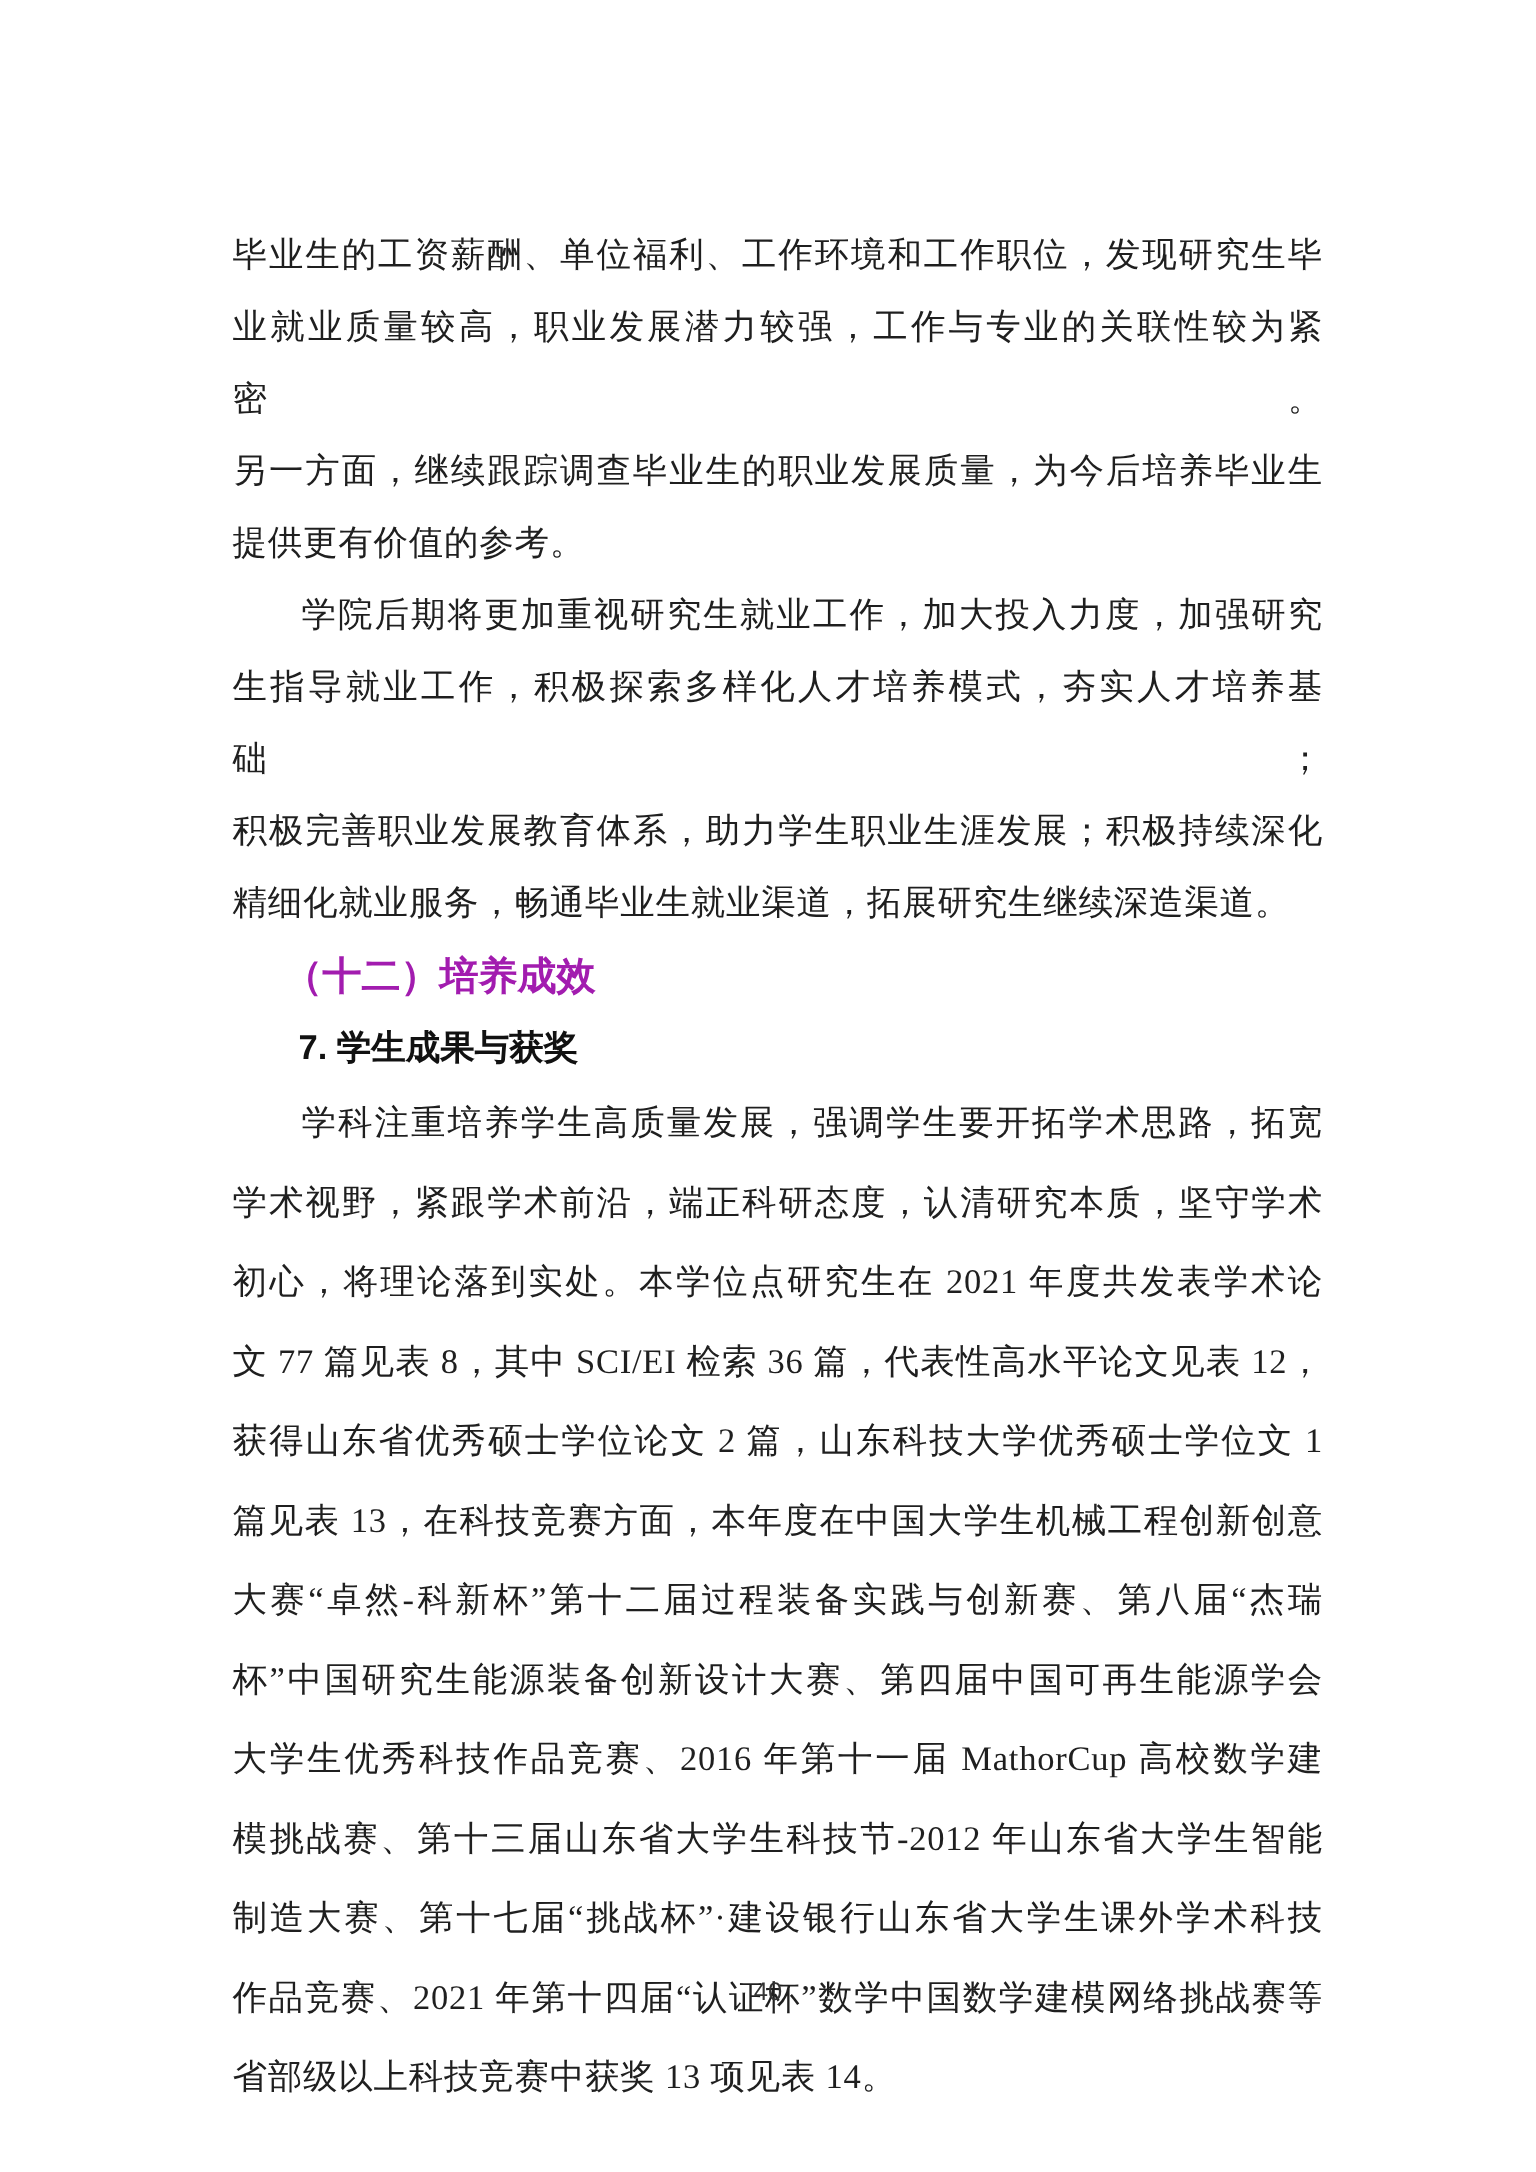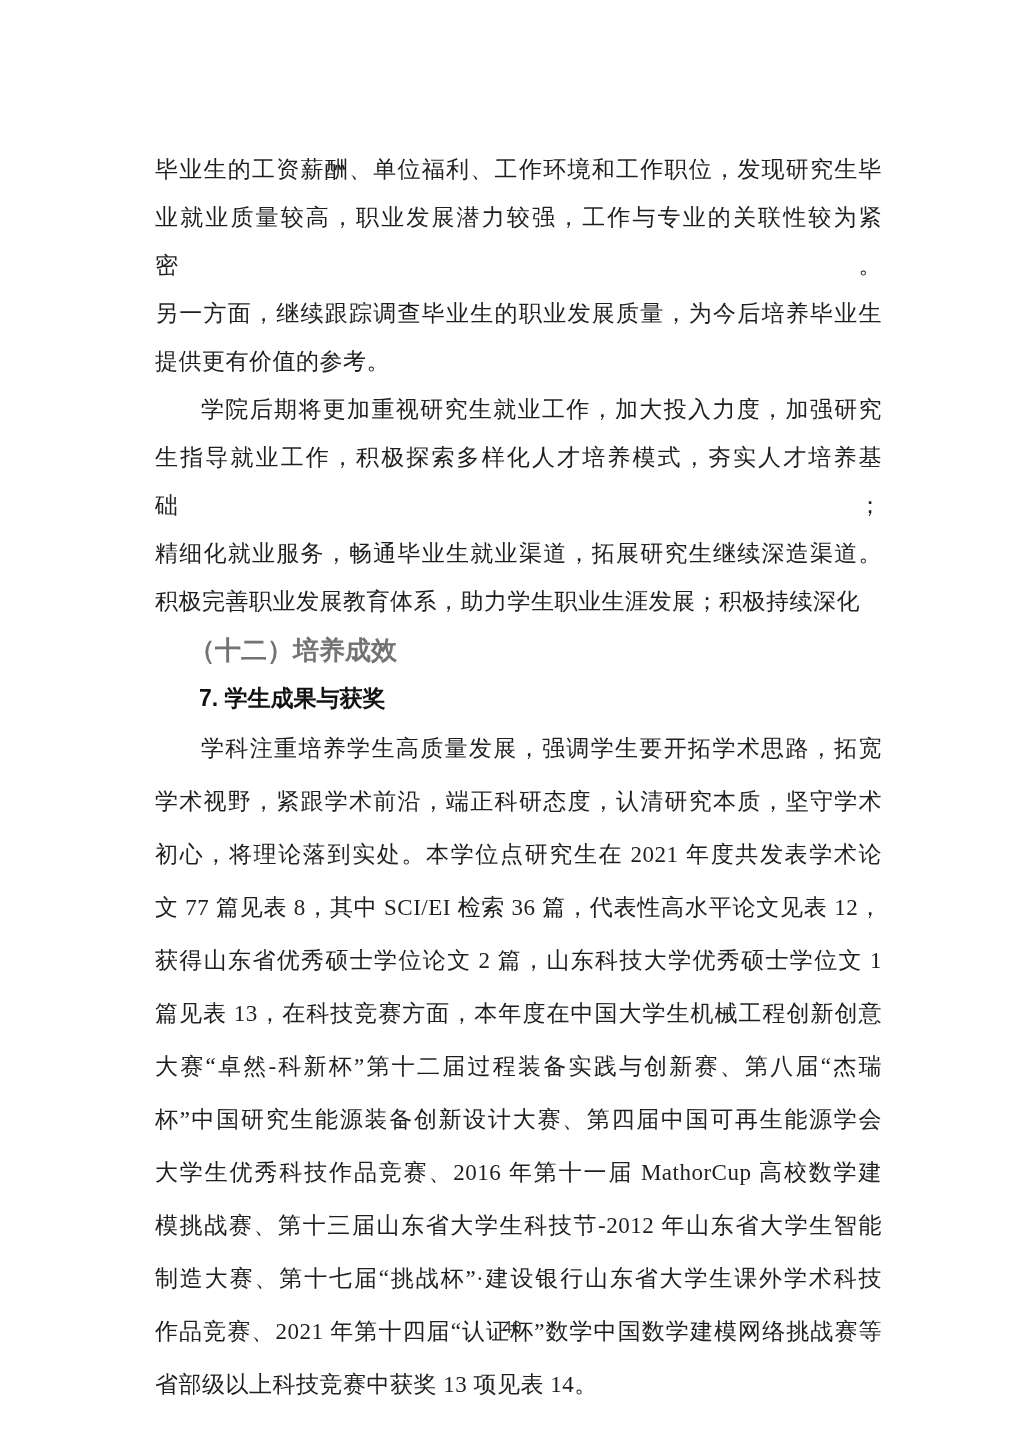--- a/index.html
+++ b/index.html
@@ -46,21 +46,21 @@
   .para3 .line {
     line-height: 53px;
   }
   .section-heading {
     margin: 0;
     font-family: "Liberation Sans", "DejaVu Sans", sans-serif;
     font-weight: 700;
     font-size: 26px;
     line-height: 48px;
     text-indent: 34px;
-    color: #737373;
+    color: #a21caf;
   }
   .sub-heading {
     margin: 0;
     font-family: "Liberation Sans", "DejaVu Sans", sans-serif;
     font-weight: 700;
     font-size: 23px;
     line-height: 48px;
     text-indent: 44px;
     color: #111111;
   }
@@ -84,22 +84,22 @@
     <div class="para body">
         <div class="line">毕业生的工资薪酬、单位福利、工作环境和工作职位，发现研究生毕</div>
         <div class="line">业就业质量较高，职业发展潜力较强，工作与专业的关联性较为紧密。</div>
         <div class="line">另一方面，继续跟踪调查毕业生的职业发展质量，为今后培养毕业生</div>
         <div class="line">提供更有价值的参考。</div>
       </div>
 
     <div class="para body indent-first">
         <div class="line">学院后期将更加重视研究生就业工作，加大投入力度，加强研究</div>
         <div class="line">生指导就业工作，积极探索多样化人才培养模式，夯实人才培养基础；</div>
+        <div class="line">积极完善职业发展教育体系，助力学生职业生涯发展；积极持续深化</div>
         <div class="line">精细化就业服务，畅通毕业生就业渠道，拓展研究生继续深造渠道。</div>
-        <div class="line">积极完善职业发展教育体系，助力学生职业生涯发展；积极持续深化</div>
       </div>
 
     <h2 class="section-heading">（十二）培养成效</h2>
 
     <h3 class="sub-heading">7. 学生成果与获奖</h3>
 
     <div class="para body para3 indent-first">
         <div class="line">学科注重培养学生高质量发展，强调学生要开拓学术思路，拓宽</div>
         <div class="line">学术视野，紧跟学术前沿，端正科研态度，认清研究本质，坚守学术</div>
         <div class="line">初心，将理论落到实处。本学位点研究生在 2021 年度共发表学术论</div>

